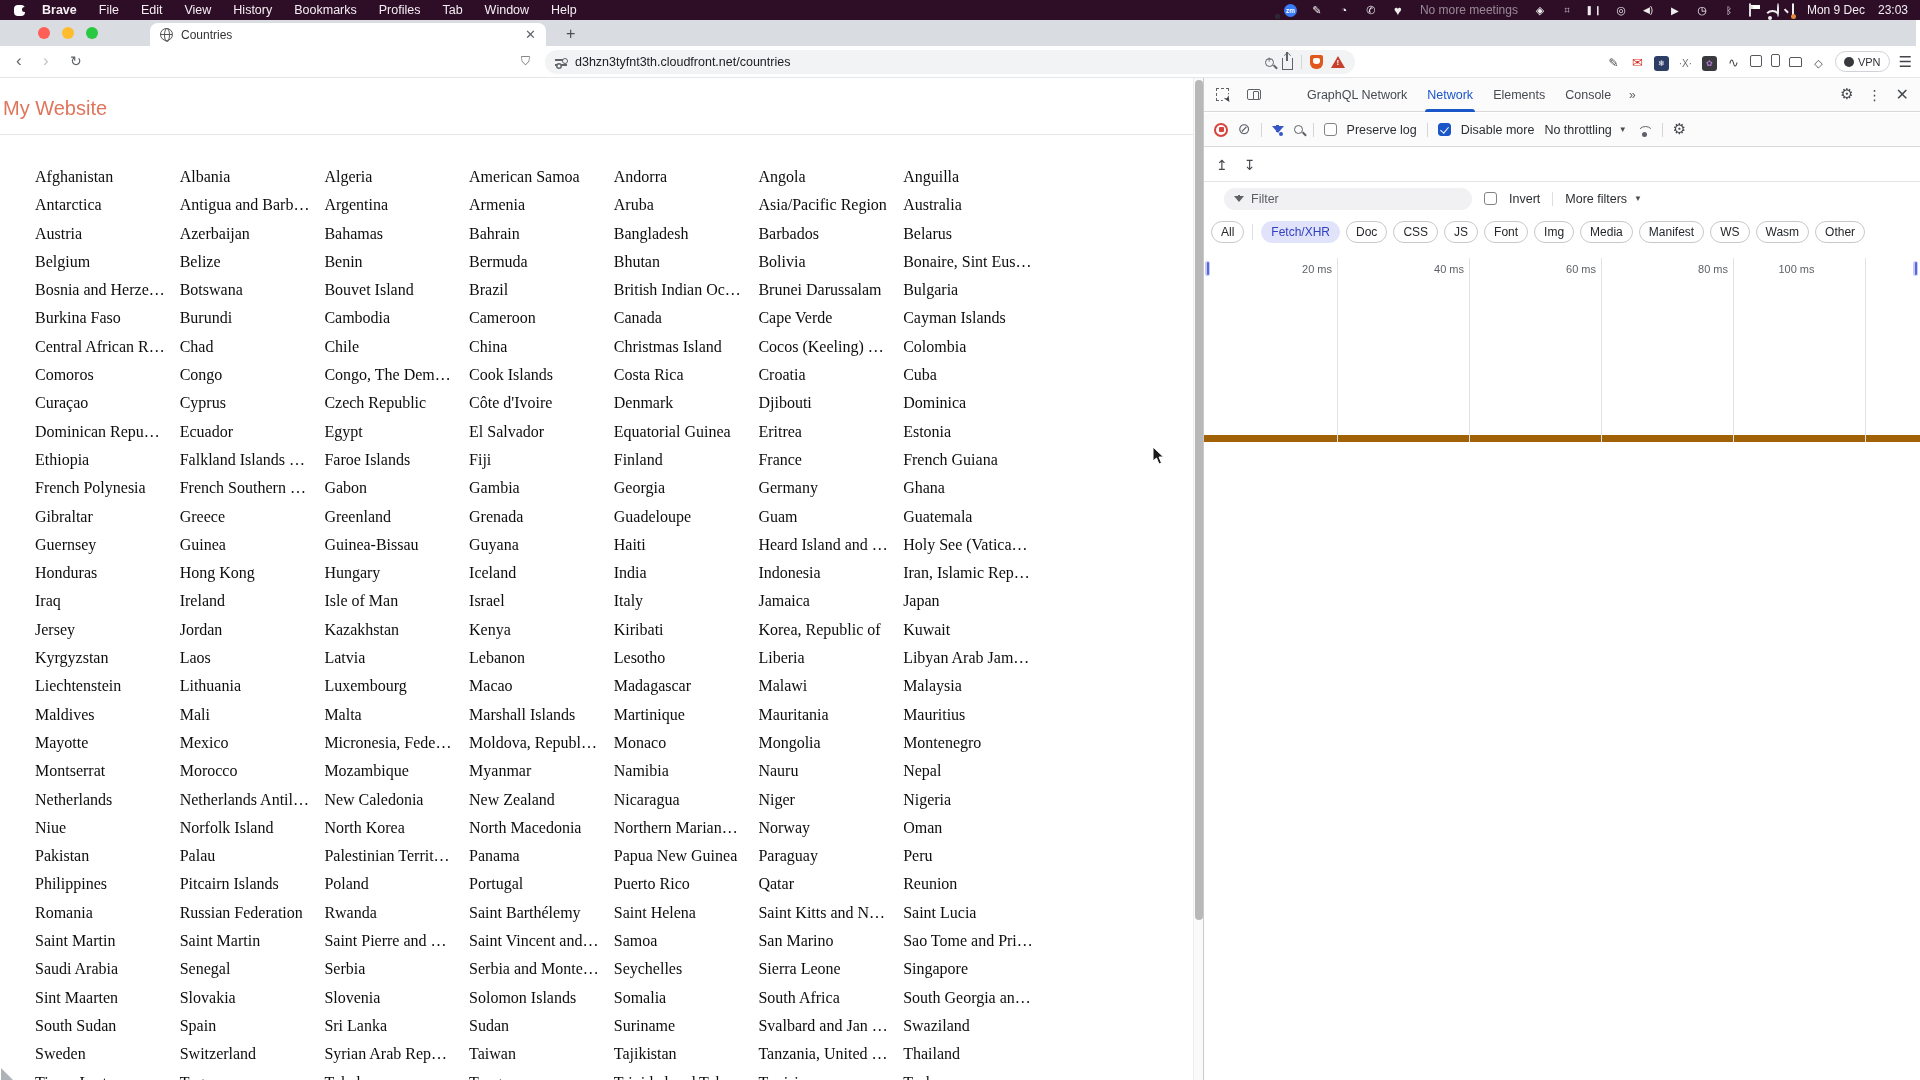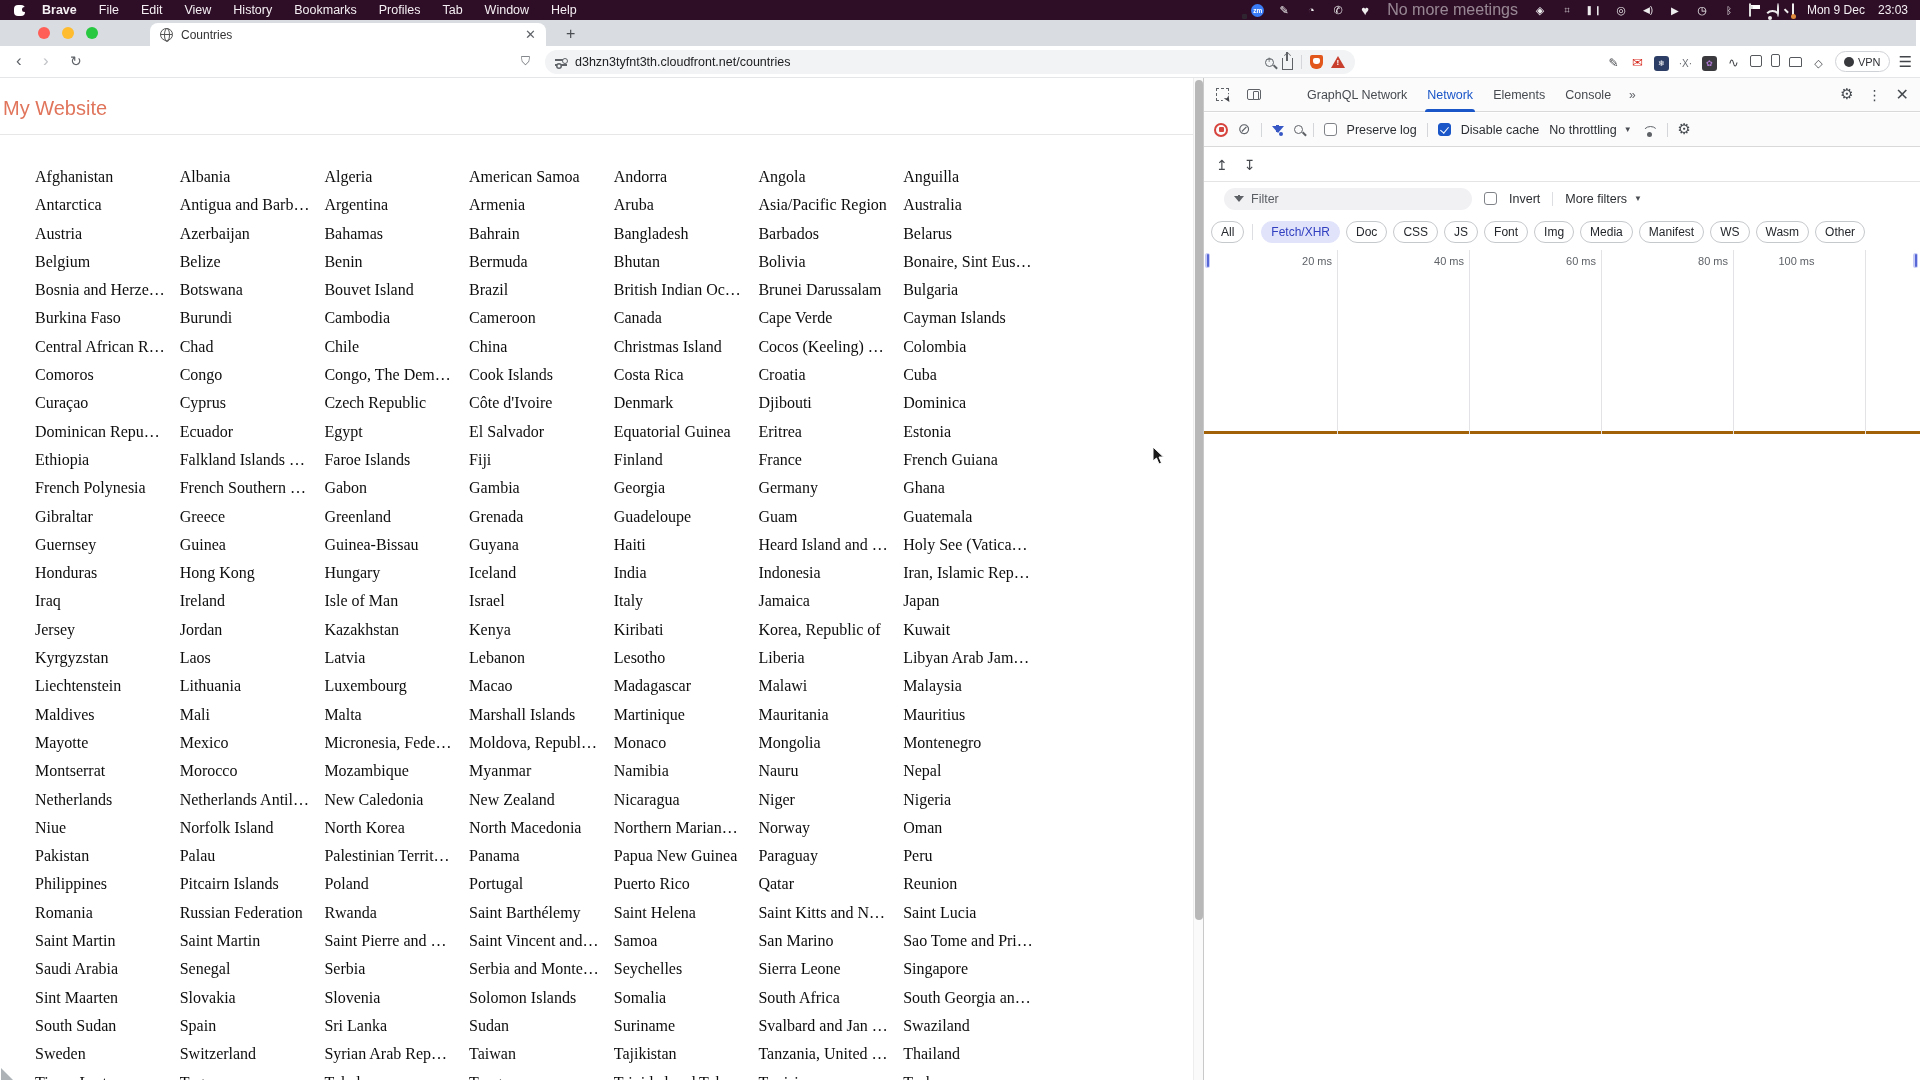--- a/index.html
+++ b/index.html
@@ -8,21 +8,21 @@
   
   #menubar{position:absolute;left:0;top:0;width:1920px;height:20px;background:#2e0d26;color:#f4eff3;
     display:flex;align-items:center;font-size:12.5px;z-index:50}
   #menubar .left{display:flex;align-items:center;gap:0;padding-left:14px}
   .apple{width:11px;height:11px;background:#fff;border-radius:4px 4px 4px 4px;position:relative;margin-right:6px}
   .apple:before{content:"";position:absolute;right:-2px;top:2px;width:5px;height:5px;border-radius:50%;background:#2e0d26}
   .mb-item{padding:0 11px;white-space:nowrap}
   .mb-item.bold{font-weight:bold}
   #menubar .right{margin-left:auto;display:flex;align-items:center;gap:13px;padding-right:12px;font-size:11.5px}
   .mb-ico{display:inline-flex;align-items:center;justify-content:center;width:14px;height:14px;font-size:11px;color:#eee}
-  .mb-note{color:rgba(255,255,255,.5);font-size:16px;margin:8px 2px}
+  .mb-note{color:rgba(255,255,255,.5);font-size:12px;margin:8px 2px}
   .zm-badge{width:13px;height:13px;border-radius:50%;background:#3a7bf6;color:#fff;font-size:6.5px;font-weight:bold;
     display:inline-flex;align-items:center;justify-content:center}
   .rec-badge{width:13px;height:13px;border-radius:50%;background:#fff;position:relative}
   .rec-badge:before{content:"";position:absolute;left:4px;top:4px;width:5px;height:5px;background:#2e2530;border-radius:1px}
   .bat{width:16px;height:8px;border:1px solid #ddd;border-radius:2px;position:relative}
   .bat:before{content:"";position:absolute;left:1px;top:1px;width:9px;height:4px;background:#fff}
   .bat:after{content:"";position:absolute;right:-3px;top:2px;width:2px;height:3px;background:#ddd;border-radius:0 1px 1px 0}
   .wifi{width:13px;height:10px;position:relative;overflow:hidden}
   .wifi:before{content:"";position:absolute;left:0;top:0;width:13px;height:13px;border:2px solid #eee;border-radius:50%;
     clip-path:polygon(50% 50%,0 0,100% 0)}
@@ -140,21 +140,21 @@
   .funnel-g:before{content:"";position:absolute;left:-1px;top:-7px;width:2px;height:6px;background:#5e6267}
   #filter-pill .ph{color:#5a5e63;font-size:12.5px}
   #dt-filterrow .vsep{background:#dcdee1}
 
   #dt-chips{top:137px;height:34px;gap:6px;padding-left:7px}
   .chip{height:22px;border:1px solid #c6c9cc;border-radius:11px;display:flex;align-items:center;padding:0 9px;
     font-size:12px;color:#24272b;background:#fff;white-space:nowrap}
   .chip.sel{background:#e1e3fb;border-color:#e1e3fb;color:#3240c0}
   .chipsep{width:1px;height:16px;background:#dcdee1;margin:0 2px}
 
-  #dt-ruler{position:absolute;left:0;top:172px;width:717px;height:184px;border-bottom:3px solid #a16207}
+  #dt-ruler{position:absolute;left:0;top:180px;width:717px;height:184px;border-bottom:7px solid #a16207}
   .rcell{position:absolute;top:0;height:22px;line-height:22px;text-align:right;padding-right:5px;
     font-size:11px;color:#5e6267}
   .rline{position:absolute;top:0;width:1px;height:184px;background:#e3e3e6}
   .btick{position:absolute;top:3px;width:5px;height:15px;border-radius:3px;background:#c6ccf6}
   .btick:after{content:"";position:absolute;left:1.5px;top:1px;width:2px;height:13px;background:#5767d6;border-radius:1px}
 
   #dt-msg{position:absolute;left:0;top:588px;width:717px;text-align:center;color:#7b7f86}
   #dt-msg .l1{font-size:16.5px}
   #dt-msg .l2{font-size:15.5px;margin-top:13px}
   #dt-msg kbd{font-family:"Liberation Sans",sans-serif;color:#55585d;font-weight:bold}
@@ -525,21 +525,21 @@
     <span class="rec"></span>
     <span class="noicon">⊘</span>
     <span class="vsep"></span>
     <span class="funnel"></span>
     <span class="mag"></span>
     <span class="vsep"></span>
     <span class="cb"></span>
     <span class="dt-label">Preserve log</span>
     <span class="vsep"></span>
     <span class="cb checked"></span>
-    <span class="dt-label">Disable cache</span>
+    <span class="dt-label">Disable more</span>
     <span class="ddown">
       <span>No throttling</span>
         <span class="caret">▼</span>
     </span>
     <span class="wifig"></span>
     <span class="vsep"></span>
     <span class="gear">⚙</span>
   </div>
 
   <div class="dt-row" id="dt-har">

